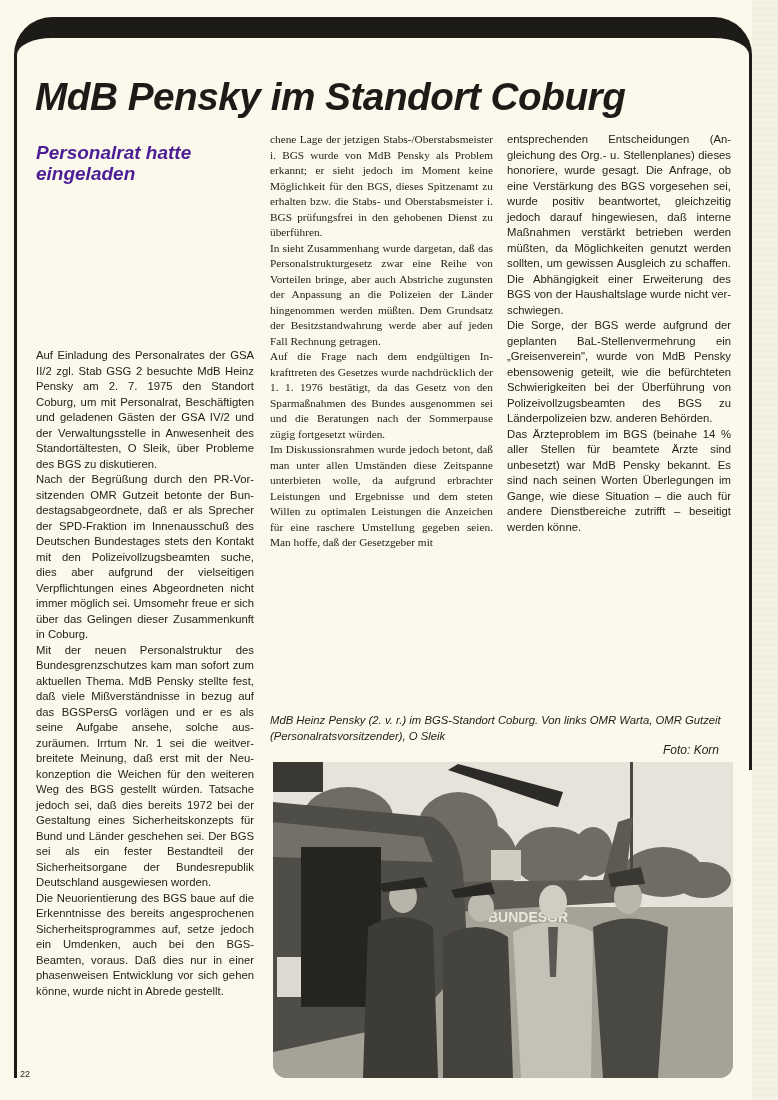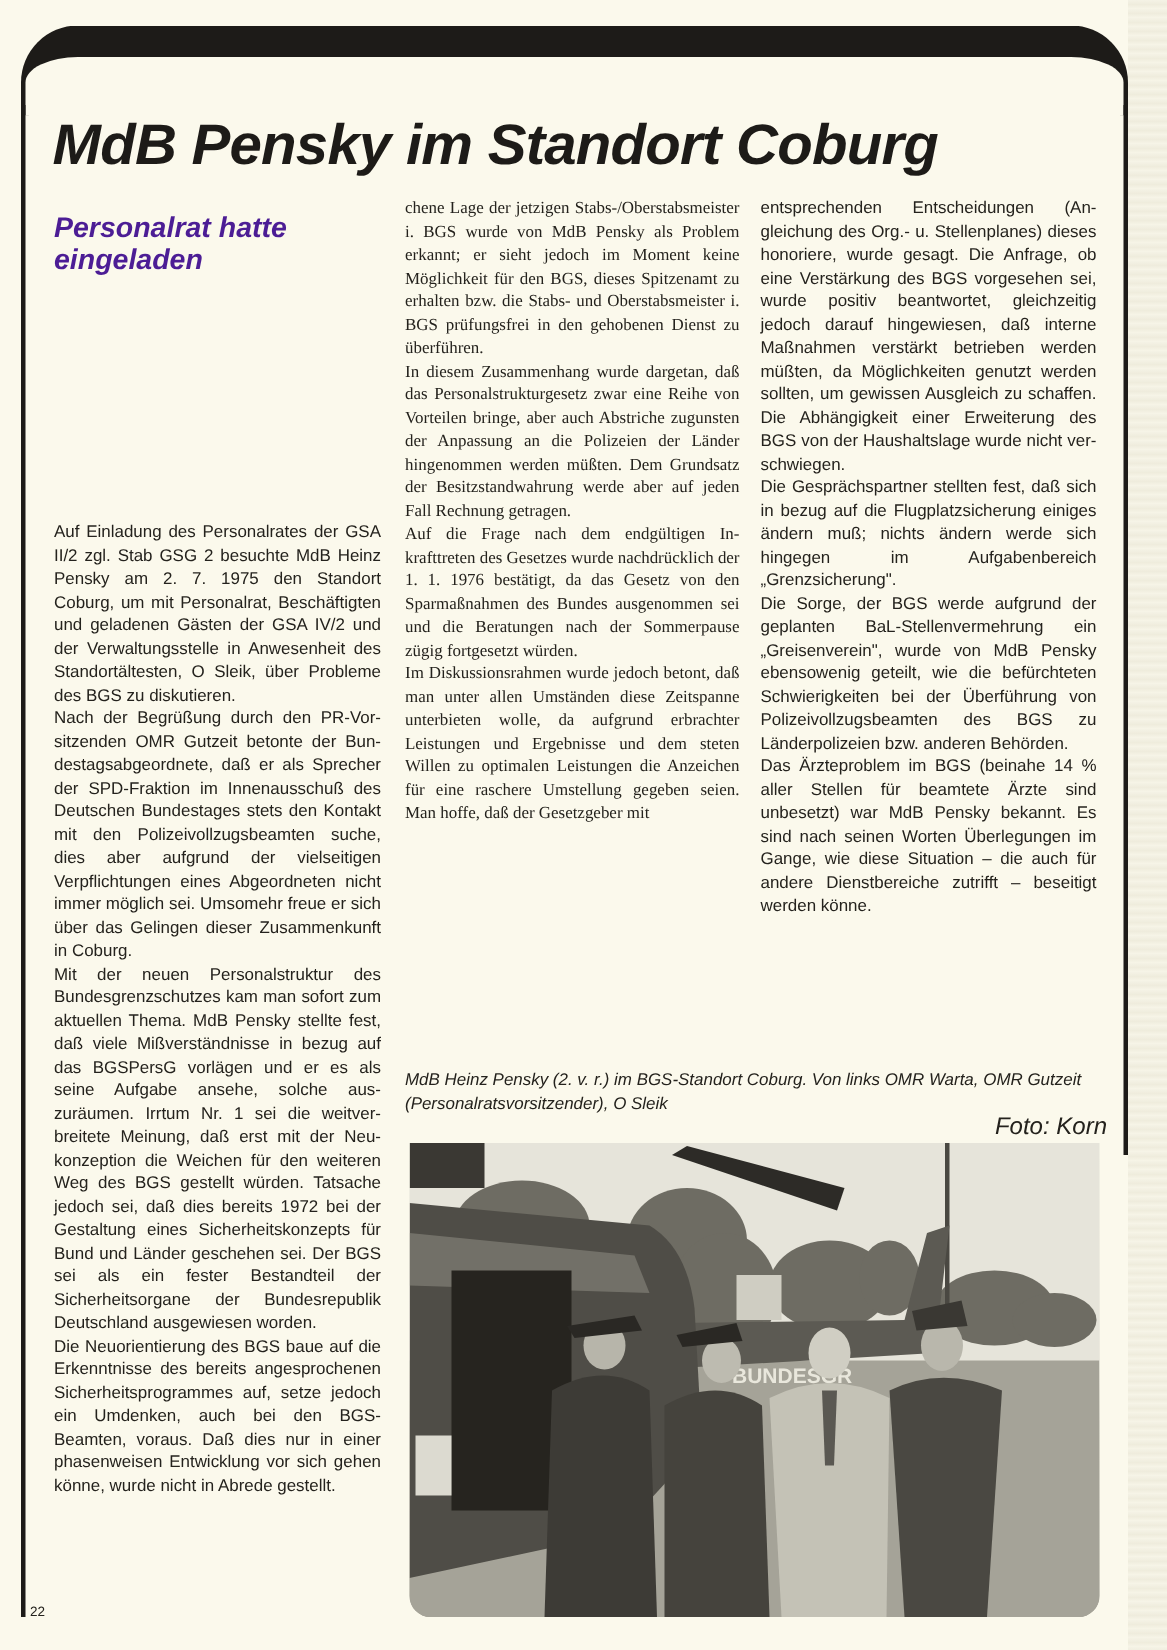--- a/index.html
+++ b/index.html
@@ -53,22 +53,22 @@
   .col-2 { left: 270px; top: 132px; width: 223px; font-family: Liberation Serif, serif; }
   .col-3 { left: 507px; top: 132px; width: 224px; }
   .page-number {
     position: absolute; left: 20px; top: 1069px; font-size: 9px; color: #24221d;
   }
   .caption {
     position: absolute; left: 270px; top: 713px; width: 465px;
     font-style: italic; font-size: 11.3px; line-height: 15.5px; color: #24221d;
   }
   .credit {
-    position: absolute; right: 40px; top: 743px;
-    font-style: italic; font-size: 16px; color: #24221d;
+    position: absolute; right: 59px; top: 743px;
+    font-style: italic; font-size: 12px; color: #24221d;
   }
   .photo {
     position: absolute; left: 273px; top: 762px; width: 460px; height: 316px;
     border-radius: 0 0 14px 14px;
     overflow: hidden;
     background: linear-gradient(180deg, #e9e7dc 0%, #dedbd0 45%, #b9b7ac 60%, #9c9a8f 100%);
   }
   .photo svg { display: block; }
 </style>
 </head>
@@ -85,28 +85,27 @@
 <div class="col col-1">
   <p>Auf Einladung des Personalrates der GSA II/2 zgl. Stab GSG 2 besuchte MdB Heinz Pensky am 2. 7. 1975 den Standort Coburg, um mit Personalrat, Beschäftig­ten und geladenen Gästen der GSA IV/2 und der Verwaltungsstelle in Anwesen­heit des Standortältesten, O Sleik, über Probleme des BGS zu diskutieren.</p>
   <p>Nach der Begrüßung durch den PR-Vor­sitzenden OMR Gutzeit betonte der Bun­destagsabgeordnete, daß er als Spre­cher der SPD-Fraktion im Innenaus­schuß des Deutschen Bundestages stets den Kontakt mit den Polizeivollzugsbe­amten suche, dies aber aufgrund der vielseitigen Verpflichtungen eines Ab­geordneten nicht immer möglich sei. Umsomehr freue er sich über das Gelin­gen dieser Zusammenkunft in Coburg.</p>
   <p>Mit der neuen Personalstruktur des Bundesgrenzschutzes kam man sofort zum aktuellen Thema. MdB Pensky stell­te fest, daß viele Mißverständnisse in be­zug auf das BGSPersG vorlägen und er es als seine Aufgabe ansehe, solche aus­zuräumen. Irrtum Nr. 1 sei die weitver­breitete Meinung, daß erst mit der Neu­konzeption die Weichen für den weite­ren Weg des BGS gestellt würden. Tat­sache jedoch sei, daß dies bereits 1972 bei der Gestaltung eines Sicherheits­konzepts für Bund und Länder gesche­hen sei. Der BGS sei als ein fester Be­standteil der Sicherheitsorgane der Bundesrepublik Deutschland ausgewie­sen worden.</p>
   <p>Die Neuorientierung des BGS baue auf die Erkenntnisse des bereits angespro­chenen Sicherheitsprogrammes auf, setze jedoch ein Umdenken, auch bei den BGS-Beamten, voraus. Daß dies nur in einer phasenweisen Entwicklung vor sich gehen könne, wurde nicht in Abre­de gestellt.</p>
 
 </div>
 
 <div class="col col-2">
   <p>chene Lage der jetzigen Stabs-/Ober­stabsmeister i. BGS wurde von MdB Pensky als Problem erkannt; er sieht je­doch im Moment keine Möglichkeit für den BGS, dieses Spitzenamt zu erhalten bzw. die Stabs- und Oberstabsmeister i. BGS prüfungsfrei in den gehobenen Dienst zu überführen.</p>
-  <p>In diesem Zusammenhang wurde darge­tan, daß das Personalstrukturgesetz zwar eine Reihe von Vorteilen bringe, aber auch Abstriche zugunsten der An­passung an die Polizeien der Länder hingenommen werden müßten. Dem Grundsatz der Besitzstandwahrung werde aber auf jeden Fall Rechnung ge­tragen.</p>
+  <p>In sieht Zusammenhang wurde darge­tan, daß das Personalstrukturgesetz zwar eine Reihe von Vorteilen bringe, aber auch Abstriche zugunsten der An­passung an die Polizeien der Länder hingenommen werden müßten. Dem Grundsatz der Besitzstandwahrung werde aber auf jeden Fall Rechnung ge­tragen.</p>
   <p>Auf die Frage nach dem endgültigen In­krafttreten des Gesetzes wurde nach­drücklich der 1. 1. 1976 bestätigt, da das Gesetz von den Sparmaßnahmen des Bundes ausgenommen sei und die Bera­tungen nach der Sommerpause zügig fortgesetzt würden.</p>
   <p>Im Diskussionsrahmen wurde jedoch betont, daß man unter allen Umständen diese Zeitspanne unterbieten wolle, da aufgrund erbrachter Leistungen und Er­gebnisse und dem steten Willen zu opti­malen Leistungen die Anzeichen für eine raschere Umstellung gegeben sei­en. Man hoffe, daß der Gesetzgeber mit</p>
 </div>
 
 <div class="col col-3">
   <p>entsprechenden Entscheidungen (An­gleichung des Org.- u. Stellenplanes) dieses honoriere, wurde gesagt. Die An­frage, ob eine Verstärkung des BGS vor­gesehen sei, wurde positiv beantwortet, gleichzeitig jedoch darauf hingewiesen, daß interne Maßnahmen verstärkt be­trieben werden müßten, da Möglichkei­ten genutzt werden sollten, um gewis­sen Ausgleich zu schaffen. Die Abhän­gigkeit einer Erweiterung des BGS von der Haushaltslage wurde nicht ver­schwiegen.</p>
-  <p>Die Gesprächspartner stellten fest, daß sich in bezug auf die Flugplatzsicherung einiges ändern muß; nichts ändern wer­de sich hingegen im Aufgabenbereich „Grenzsicherung".</p>
   <p>Die Sorge, der BGS werde aufgrund der geplanten BaL-Stellenvermehrung ein „Greisenverein", wurde von MdB Pens­ky ebensowenig geteilt, wie die befürch­teten Schwierigkeiten bei der Überfüh­rung von Polizeivollzugsbeamten des BGS zu Länderpolizeien bzw. anderen Behörden.</p>
   <p>Das Ärzteproblem im BGS (beinahe 14 % aller Stellen für beamtete Ärzte sind unbesetzt) war MdB Pensky be­kannt. Es sind nach seinen Worten Über­legungen im Gange, wie diese Situation – die auch für andere Dienstbereiche zu­trifft – beseitigt werden könne.</p>
 </div>
 
 <div class="page-number">22</div>
 
 <div class="caption">MdB Heinz Pensky (2. v. r.) im BGS-Standort Coburg. Von links OMR Warta, OMR Gutzeit (Personalratsvorsitzender), O Sleik</div>
 <div class="credit">Foto: Korn</div>
 
 <div class="photo">

